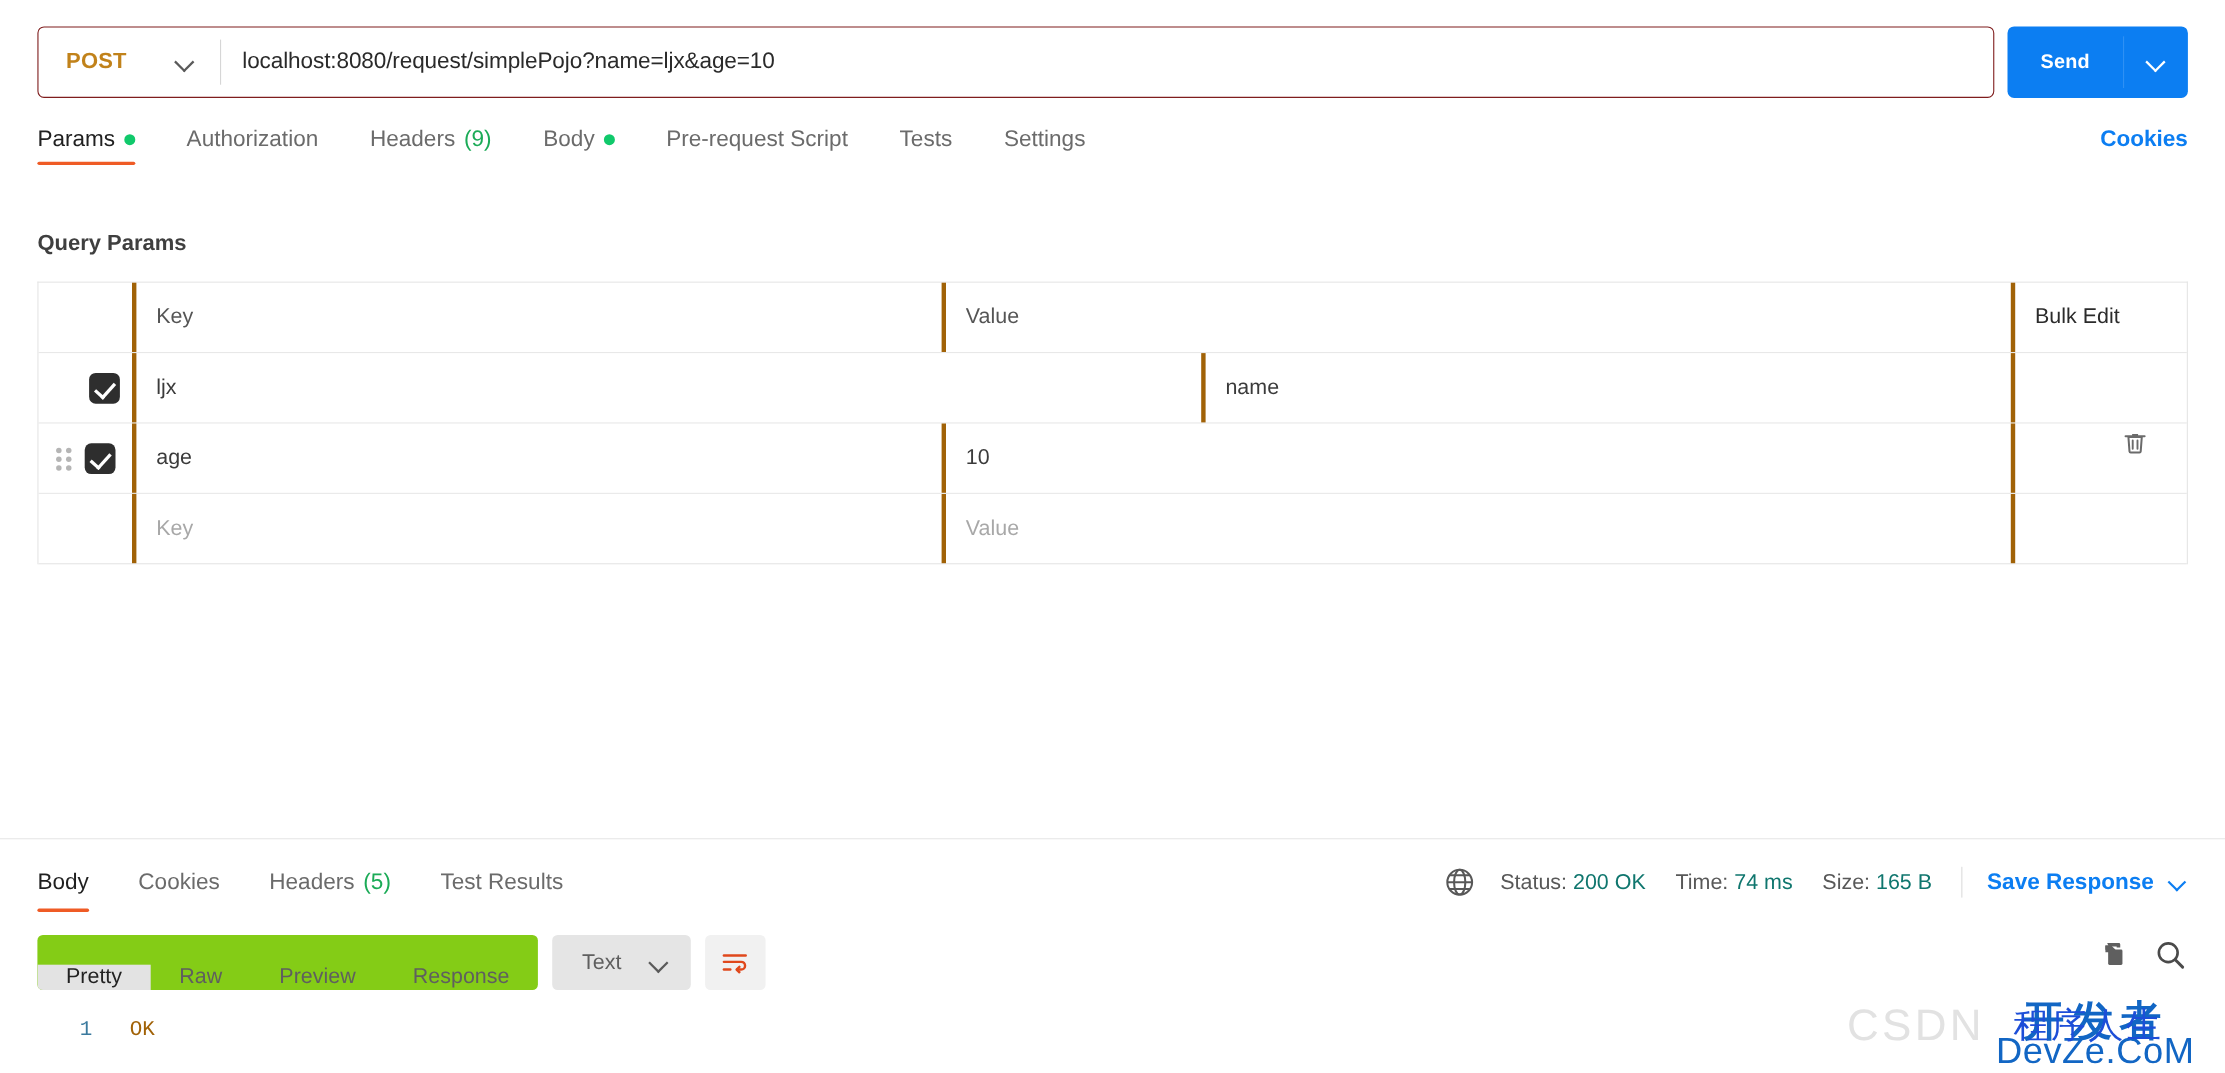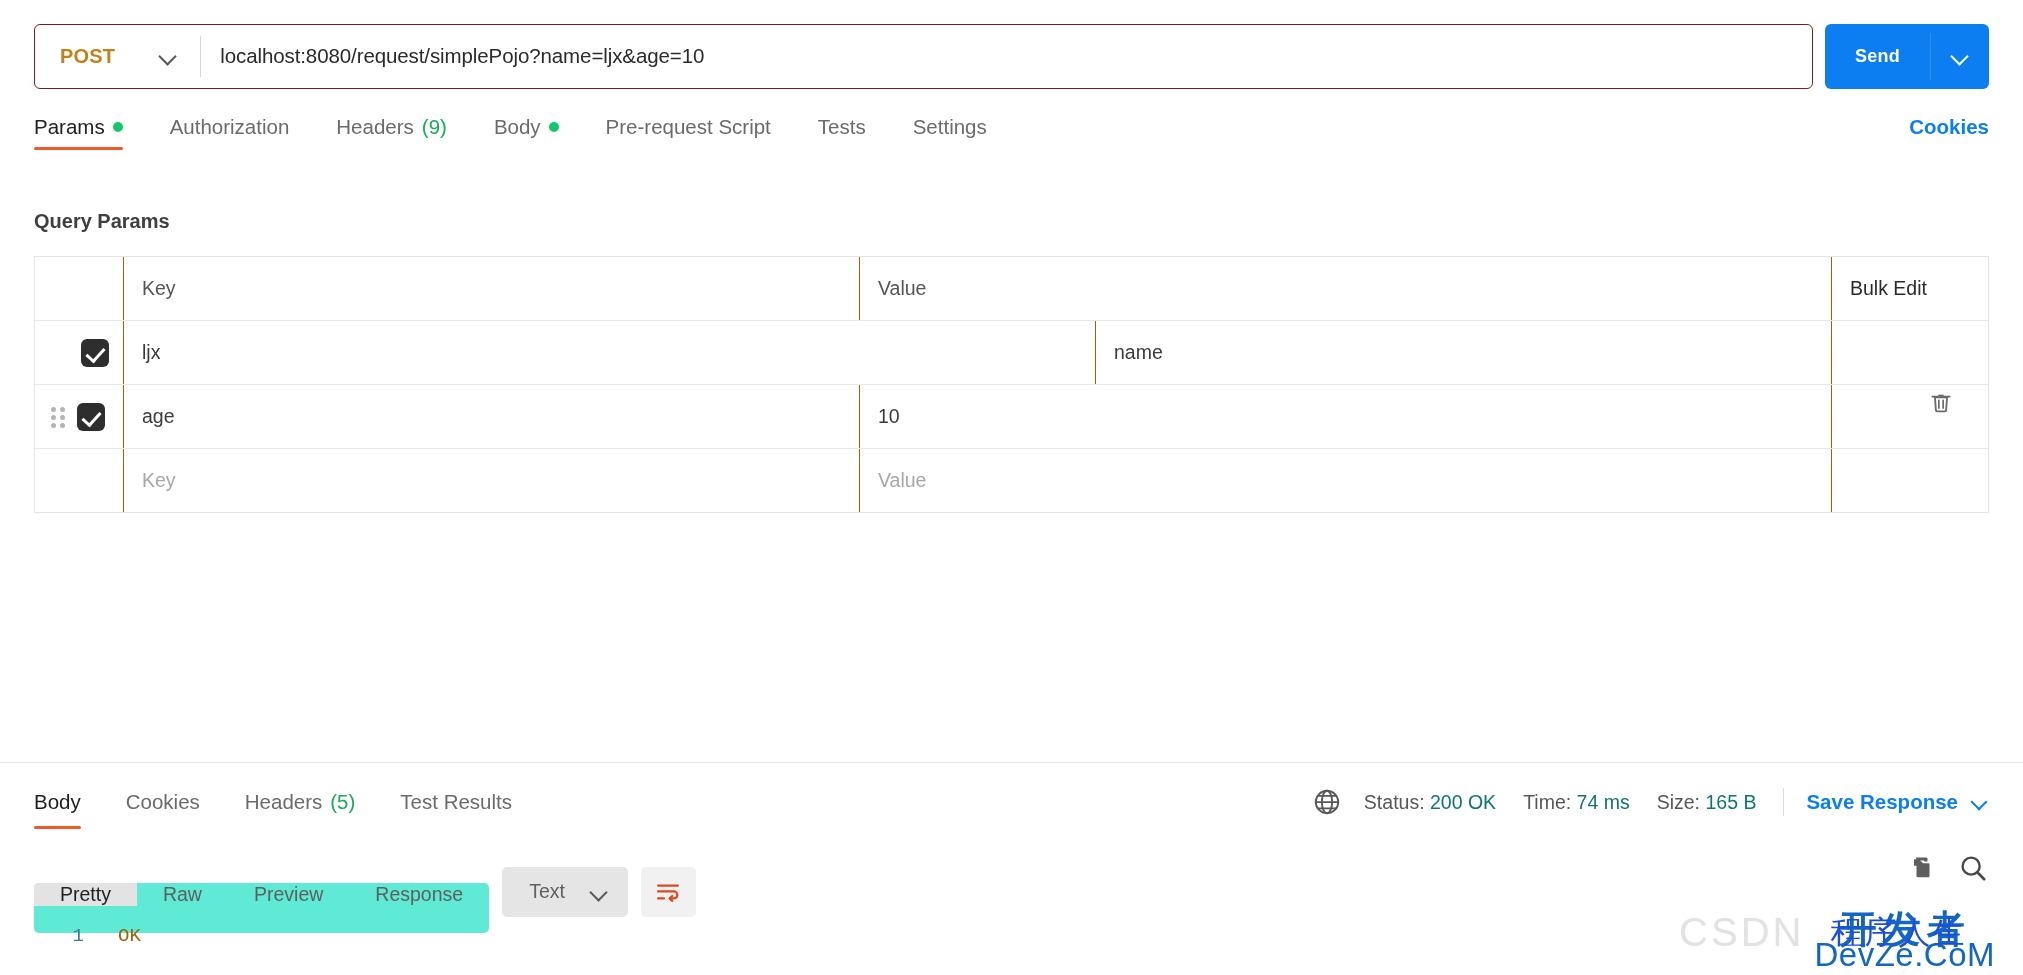--- a/index.html
+++ b/index.html
@@ -187,21 +187,21 @@
   .ptr {
     display: flex;
     align-items: stretch;
     height: 64px;
     border-bottom: 1px solid #e8e8e8;
   }
   .ptr:last-child { border-bottom: 1px solid #e5e5e5; }
   .cell {
     display: flex;
     align-items: center;
-    border-right: 1px solid #a16207;
+    border-right: 4px solid #a16207;
     padding: 0 18px;
     font-size: 19.5px;
     color: #3b3b3b;
     overflow: hidden;
     white-space: nowrap;
   }
   .c-check { width: 89px; justify-content: flex-start; padding: 0 0 0 14px; gap: 10px; position: relative; }
   .c-key   { width: 736px; }
   .c-val   { flex: 1 1 auto; }
   .c-bulk  { width: 156px; border-right: none; justify-content: flex-start; padding-left: 18px; }
@@ -310,26 +310,25 @@
   
   .view-toolbar {
     position: absolute;
     left: 34px; top: 850px;
     display: flex;
     align-items: center;
     gap: 13px;
   }
   .seg {
     display: flex;
-    align-items: flex-start;
+    align-items: flex-end;
     height: 50px;
-    background: #5eead4;
+    background: #84cc16;
     border-radius: 5px;
     overflow: hidden;
-    margin-top: 33px;
   }
   .seg-item {
     display: flex; align-items: center; justify-content: center;
     padding: 0 26px;
     font-size: 19.5px;
     color: #5f5f5f;
     cursor: pointer;
   }
   .seg-item.active { background: #e3e3e3; color: #222; }
   .type-select {

